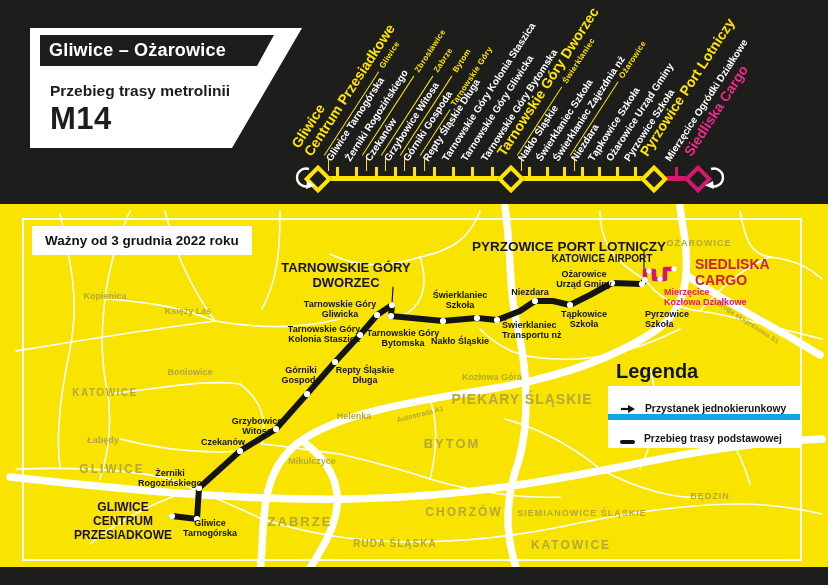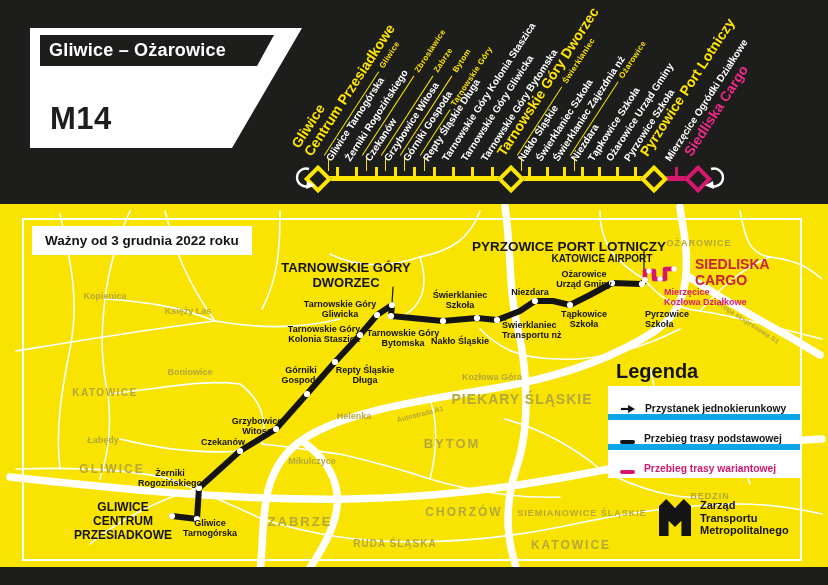--- a/index.html
+++ b/index.html
@@ -48,20 +48,21 @@
   #footer{position:absolute;left:0;top:567px;width:828px;height:18px;background:#1d1d1b;}
 </style>
 </head>
 <body>
 
 <div id="stage">
 
   <div id="header">
     <div class="title-card">
       <div class="title-band">Gliwice – Ożarowice</div>
+      <div class="title-sub">Przebieg trasy metrolinii</div>
       <div class="title-m14">M14</div>
     </div>
     <div id="diagram">
         <div class="dg-line" style="left: 318px; width: 336px; background: rgb(255, 230, 0);"></div>
         <div class="dg-line" style="left: 654px; width: 44px; background: rgb(214, 23, 110);"></div>
         <div class="dg-diamond" style="left: 308px; top: 168.5px; border-color: rgb(255, 230, 0);"></div>
         <div class="dg-label major" style="left: 314px; bottom: 45px;">
           <div>Gliwice</div>
           <div>Centrum Przesiadkowe</div>
         </div>
@@ -379,32 +380,18 @@
         <svg width="16" height="10">
           <line x1="1" y1="5" x2="9" y2="5" stroke="#141414" stroke-width="2.2"></line>
           <path d="M8 1 L15 5 L8 9 Z" fill="#141414"></path>
         </svg>
         <span class="txt">Przystanek jednokierunkowy</span>
       </div>
       <div class="legend-row">
         <span class="dash" style="background:#141414"></span>
         <span class="txt">Przebieg trasy podstawowej</span>
       </div>
-      <div class="legend-row variant">
-        <span class="dash" style="background:#d6176e"></span>
-        <span class="txt">Przebieg trasy wariantowej</span>
-      </div>
     </div>
 
-    <div class="logo">
-      <svg width="32" height="37" viewBox="0 0 40 46">
-        <path d="M0 46 L0 9 L9 0 L20 11 L31 0 L40 9 L40 46 L28 46 L28 27 L20 35 L12 27 L12 46 Z" fill="#141414"></path>
-      </svg>
-      <div class="logo-text">
-        <div>Zarząd</div>
-        <div>Transportu</div>
-        <div>Metropolitalnego</div>
-      </div>
-    </div>
   </div>
 
   <div id="footer"></div>
 </div>
 
 </body></html>

